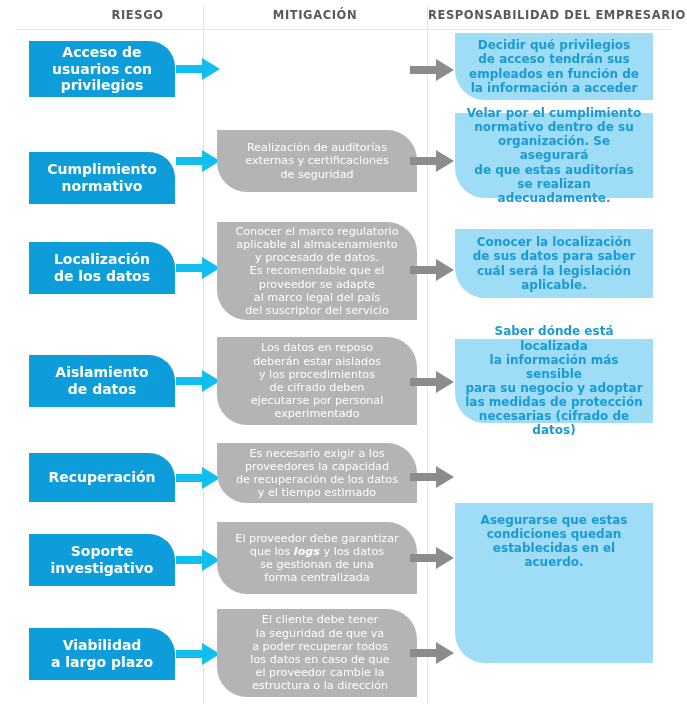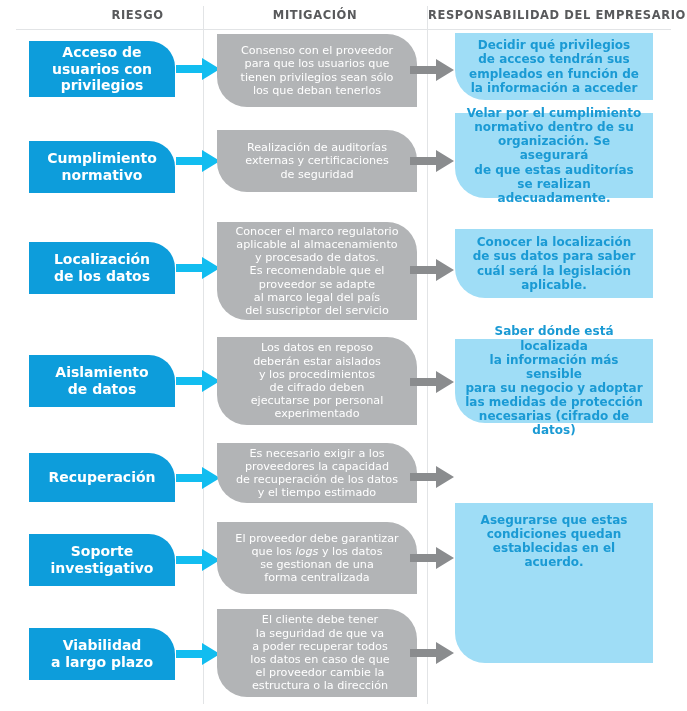--- a/index.html
+++ b/index.html
@@ -102,21 +102,21 @@
     color: #1a9ad4;
     font-size: 12px;
     font-weight: 700;
     border-radius: 0 0 0 30px;
     padding: 10px 10px;
   }
   .resp-box .para + .para { margin-top: 11px; }
   .resp-box .inner { width: 100%; }
 
   
-  .it { font-style: italic; }
+  .it { font-style: italic; font-weight: bold; }
 
   
   .arrow {
     position: absolute;
     width: 44px;
     height: 26px;
   }
   .arrow svg { display: block; width: 44px; height: 26px; }
 </style>
 </head>
@@ -133,29 +133,28 @@
 
   <div class="divider d1"></div>
   <div class="divider d2"></div>
 
   <div class="box risk-box" style="left:29px;  top:41px;  width:146px; height:56px;">Acceso de<br>usuarios con<br>privilegios</div>
   <div class="arrow" style="left:176px; top:56px;">
     <svg viewBox="0 0 44 26">
         <path d="M0 9 L26 9 L26 2 L44 13 L26 24 L26 17 L0 17 Z" fill="#12bdf0"></path>
       </svg>
   </div>
-  <div class="box mit-box" style="left:217px; top:34px; width:200px; height:73px;">Consenso con el proveedor<br>para que los usuarios que<br>tienen privilegios sean sólo<br>los que deban tenerlos</div>
   <div class="arrow" style="left:410px; top:57px;">
     <svg viewBox="0 0 44 26">
         <path d="M0 9 L26 9 L26 2 L44 13 L26 24 L26 17 L0 17 Z" fill="#8a8c8e"></path>
       </svg>
   </div>
   <div class="box resp-box" style="left:455px; top:33px; width:198px; height:67px;">Decidir qué privilegios<br>de acceso tendrán sus<br>empleados en función de<br>la información a acceder</div>
 
-  <div class="box risk-box" style="left:29px;  top:141px; width:146px; height:52px;">Cumplimiento<br>normativo</div>
+  <div class="box risk-box" style="left:29px;  top:152px; width:146px; height:52px;">Cumplimiento<br>normativo</div>
   <div class="arrow" style="left:176px; top:148px;">
     <svg viewBox="0 0 44 26">
         <path d="M0 9 L26 9 L26 2 L44 13 L26 24 L26 17 L0 17 Z" fill="#12bdf0"></path>
       </svg>
   </div>
   <div class="box mit-box" style="left:217px; top:130px; width:200px; height:62px;">Realización de auditorías<br>externas y certificaciones<br>de seguridad</div>
   <div class="arrow" style="left:410px; top:148px;">
     <svg viewBox="0 0 44 26">
         <path d="M0 9 L26 9 L26 2 L44 13 L26 24 L26 17 L0 17 Z" fill="#8a8c8e"></path>
       </svg>

